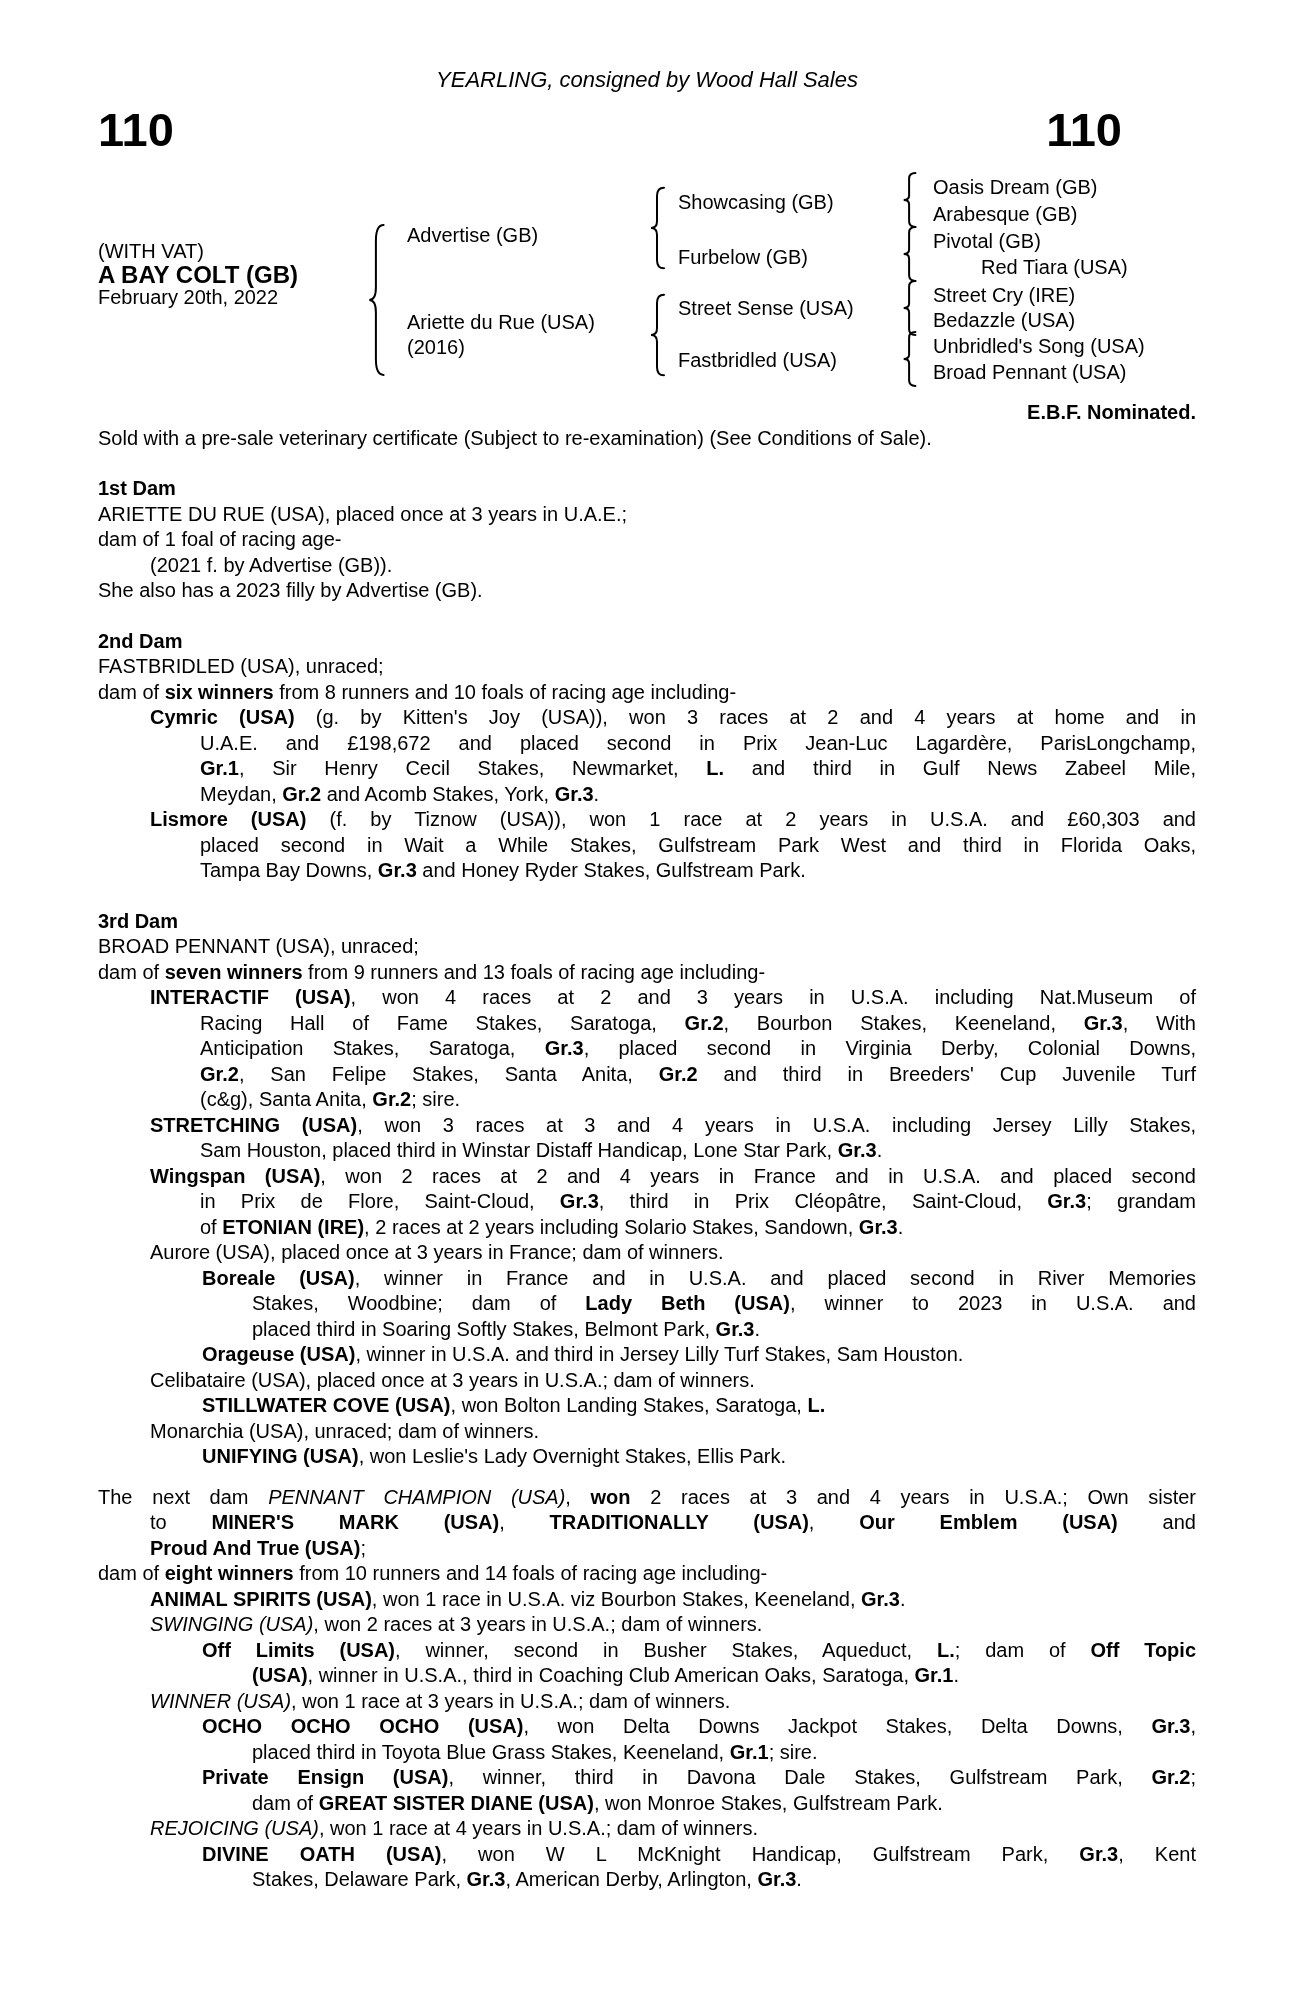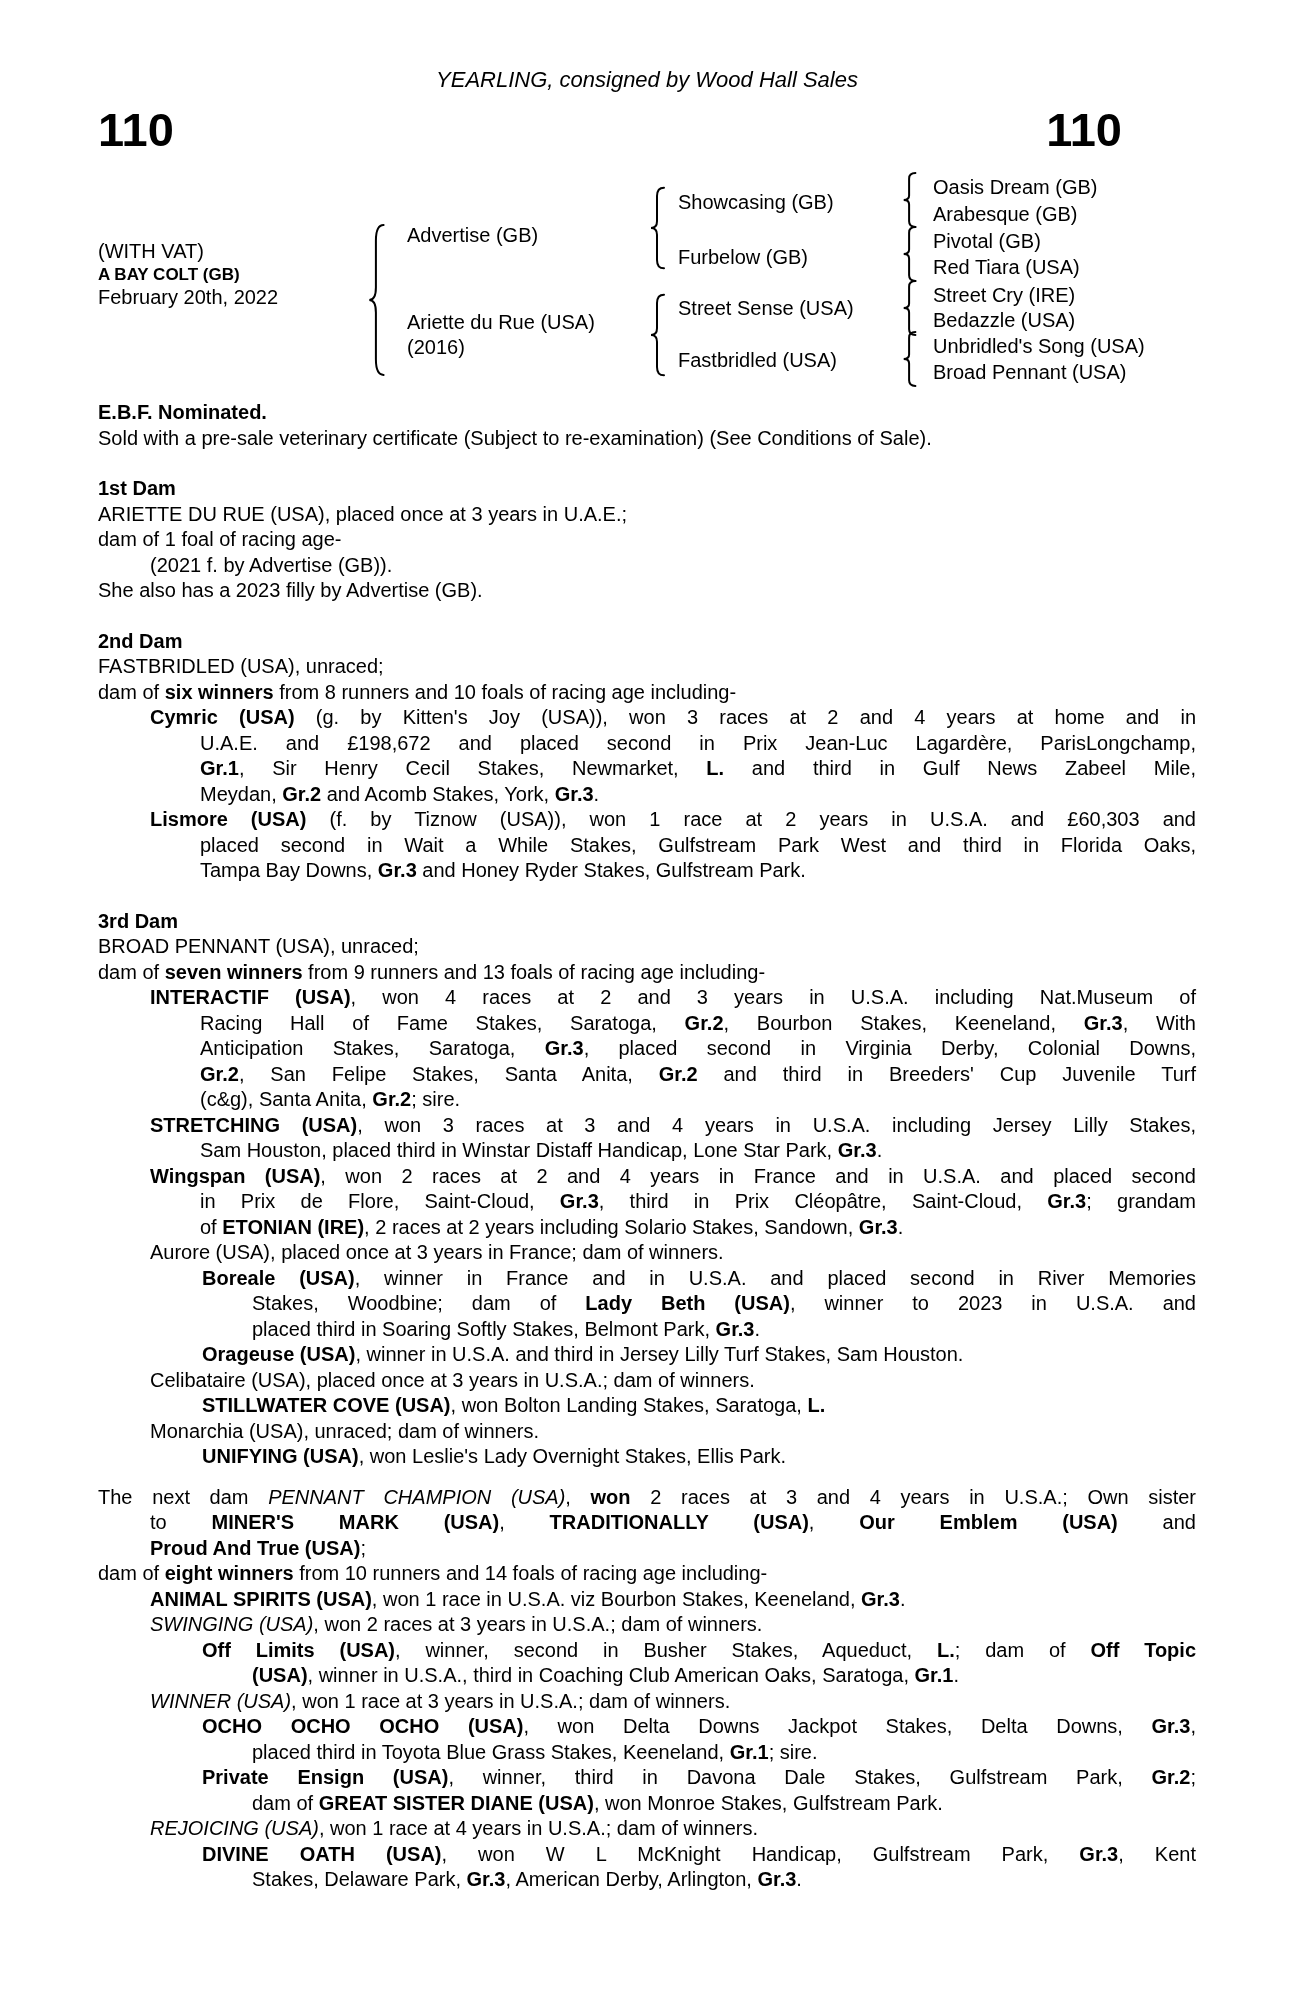--- a/index.html
+++ b/index.html
@@ -10,31 +10,31 @@
   .page-title{
     position:absolute;left:98px;top:68px;width:1098px;text-align:center;
     font-style:italic;font-size:22px;line-height:24px;
   }
   .lot{position:absolute;top:106px;font-size:47px;font-weight:bold;line-height:1;}
   .lot.left{left:98px;}
   .lot.right{right:118px;}
   
   .ped-name{position:absolute;font-size:20px;line-height:22px;white-space:nowrap;}
   .colt-block{position:absolute;left:98px;top:240px;font-size:20px;line-height:23px;white-space:nowrap;}
-  .colt-block .colt-name{font-weight:bold;font-size:17px;}
+  .colt-block .colt-name{font-weight:bold;font-size:24px;}
   .brace{position:absolute;}
   
   .body{
     position:absolute;left:98px;top:400px;width:1098px;
     font-size:20px;line-height:25.5px;
   }
   .block{text-align:left;}
   .b{font-weight:bold;}
   .i{font-style:italic;text-align:center;}
-  .center{text-align:left;}
+  .center{text-align:right;}
   .heading{font-weight:bold;margin-top:25px;}
   .spaced{margin-top:15px;}
   .line{text-align:left;}
   .line.just{text-align:justify;text-align-last:justify;}
   .l1 > .line.first{padding-left:52px;}
   .l1 > .line.cont{padding-left:102px;}
   .l2 > .line.first{padding-left:104px;}
   .l2 > .line.cont{padding-left:154px;}
   .l0h > .line.cont{padding-left:52px;}
 </style>
@@ -81,21 +81,21 @@
     <div class="ped-name" style="left:407px;top:336px">(2016)</div>
 
     <div class="ped-name" style="left:678px;top:191px">Showcasing (GB)</div>
     <div class="ped-name" style="left:678px;top:246px">Furbelow (GB)</div>
     <div class="ped-name" style="left:678px;top:297px">Street Sense (USA)</div>
     <div class="ped-name" style="left:678px;top:349px">Fastbridled (USA)</div>
 
     <div class="ped-name" style="left:933px;top:176px">Oasis Dream (GB)</div>
     <div class="ped-name" style="left:933px;top:203px">Arabesque (GB)</div>
     <div class="ped-name" style="left:933px;top:230px">Pivotal (GB)</div>
-    <div class="ped-name" style="left:933px;top:256px">Red Tiara (USA)</div>
+    <div class="ped-name" style="left:981px;top:256px">Red Tiara (USA)</div>
     <div class="ped-name" style="left:933px;top:284px">Street Cry (IRE)</div>
     <div class="ped-name" style="left:933px;top:309px">Bedazzle (USA)</div>
     <div class="ped-name" style="left:933px;top:335px">Unbridled's Song (USA)</div>
     <div class="ped-name" style="left:933px;top:361px">Broad Pennant (USA)</div>
   </div>
 
   <div class="body">
     <div class="block center b">E.B.F. Nominated.</div>
     <div class="block">Sold with a pre-sale veterinary certificate (Subject to re-examination) (See Conditions of Sale).</div>
     <div>

